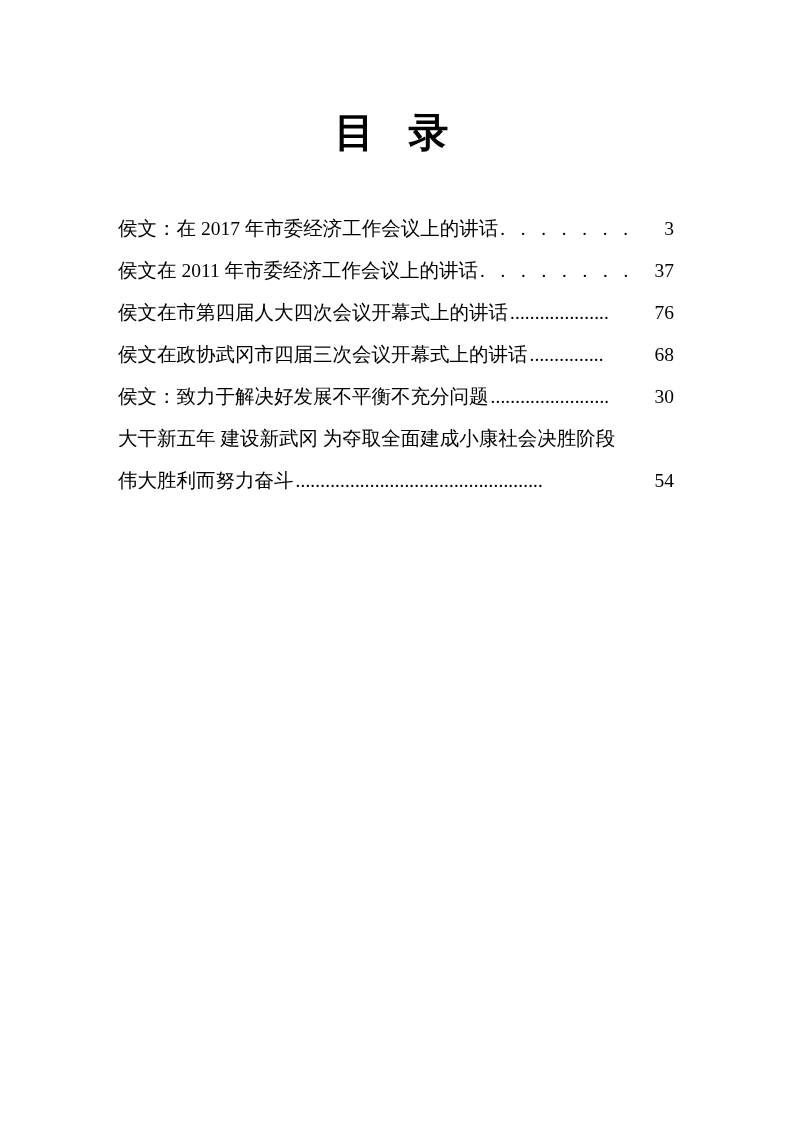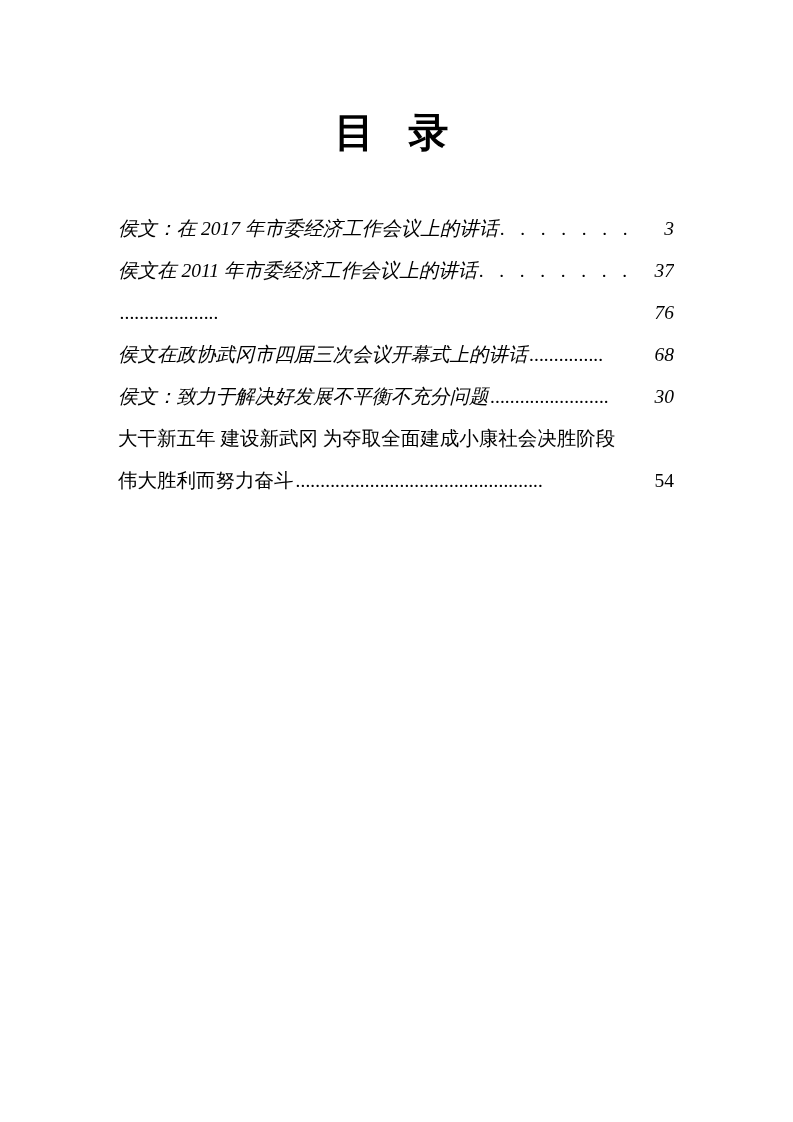--- a/index.html
+++ b/index.html
@@ -44,21 +44,20 @@
     line-height: 42px;
     display: block;
     white-space: nowrap;
     overflow: hidden;
     position: relative;
   }
   .toc-entry .row {
     display: flex;
     align-items: flex-start;
     width: 100%;
-    font-style: italic;
   }
   .entry-text {
     flex: 0 0 auto;
     font-family: "Liberation Serif", "DejaVu Serif", serif;
   }
   .leader {
     flex: 1 1 auto;
     overflow: hidden;
     white-space: nowrap;
     margin: 0 2px;
@@ -115,20 +114,21 @@
     <div class="toc-entry">
       <div class="row">
         <span class="entry-text">侯文在 2011 年市委经济工作会议上的讲话</span>
         <span class="leader sparse">. . . . . . . . . .</span>
         <span class="page-num gap">37</span>
       </div>
     </div>
 
     <div class="toc-entry">
       <div class="row">
+        <span class="entry-text">侯文在市第四届人大四次会议开幕式上的讲话</span>
         <span class="leader dense">....................</span>
         <span class="page-num">76</span>
       </div>
     </div>
 
     <div class="toc-entry">
       <div class="row">
         <span class="entry-text">侯文在政协武冈市四届三次会议开幕式上的讲话</span>
         <span class="leader dense">...............</span>
         <span class="page-num">68</span>

